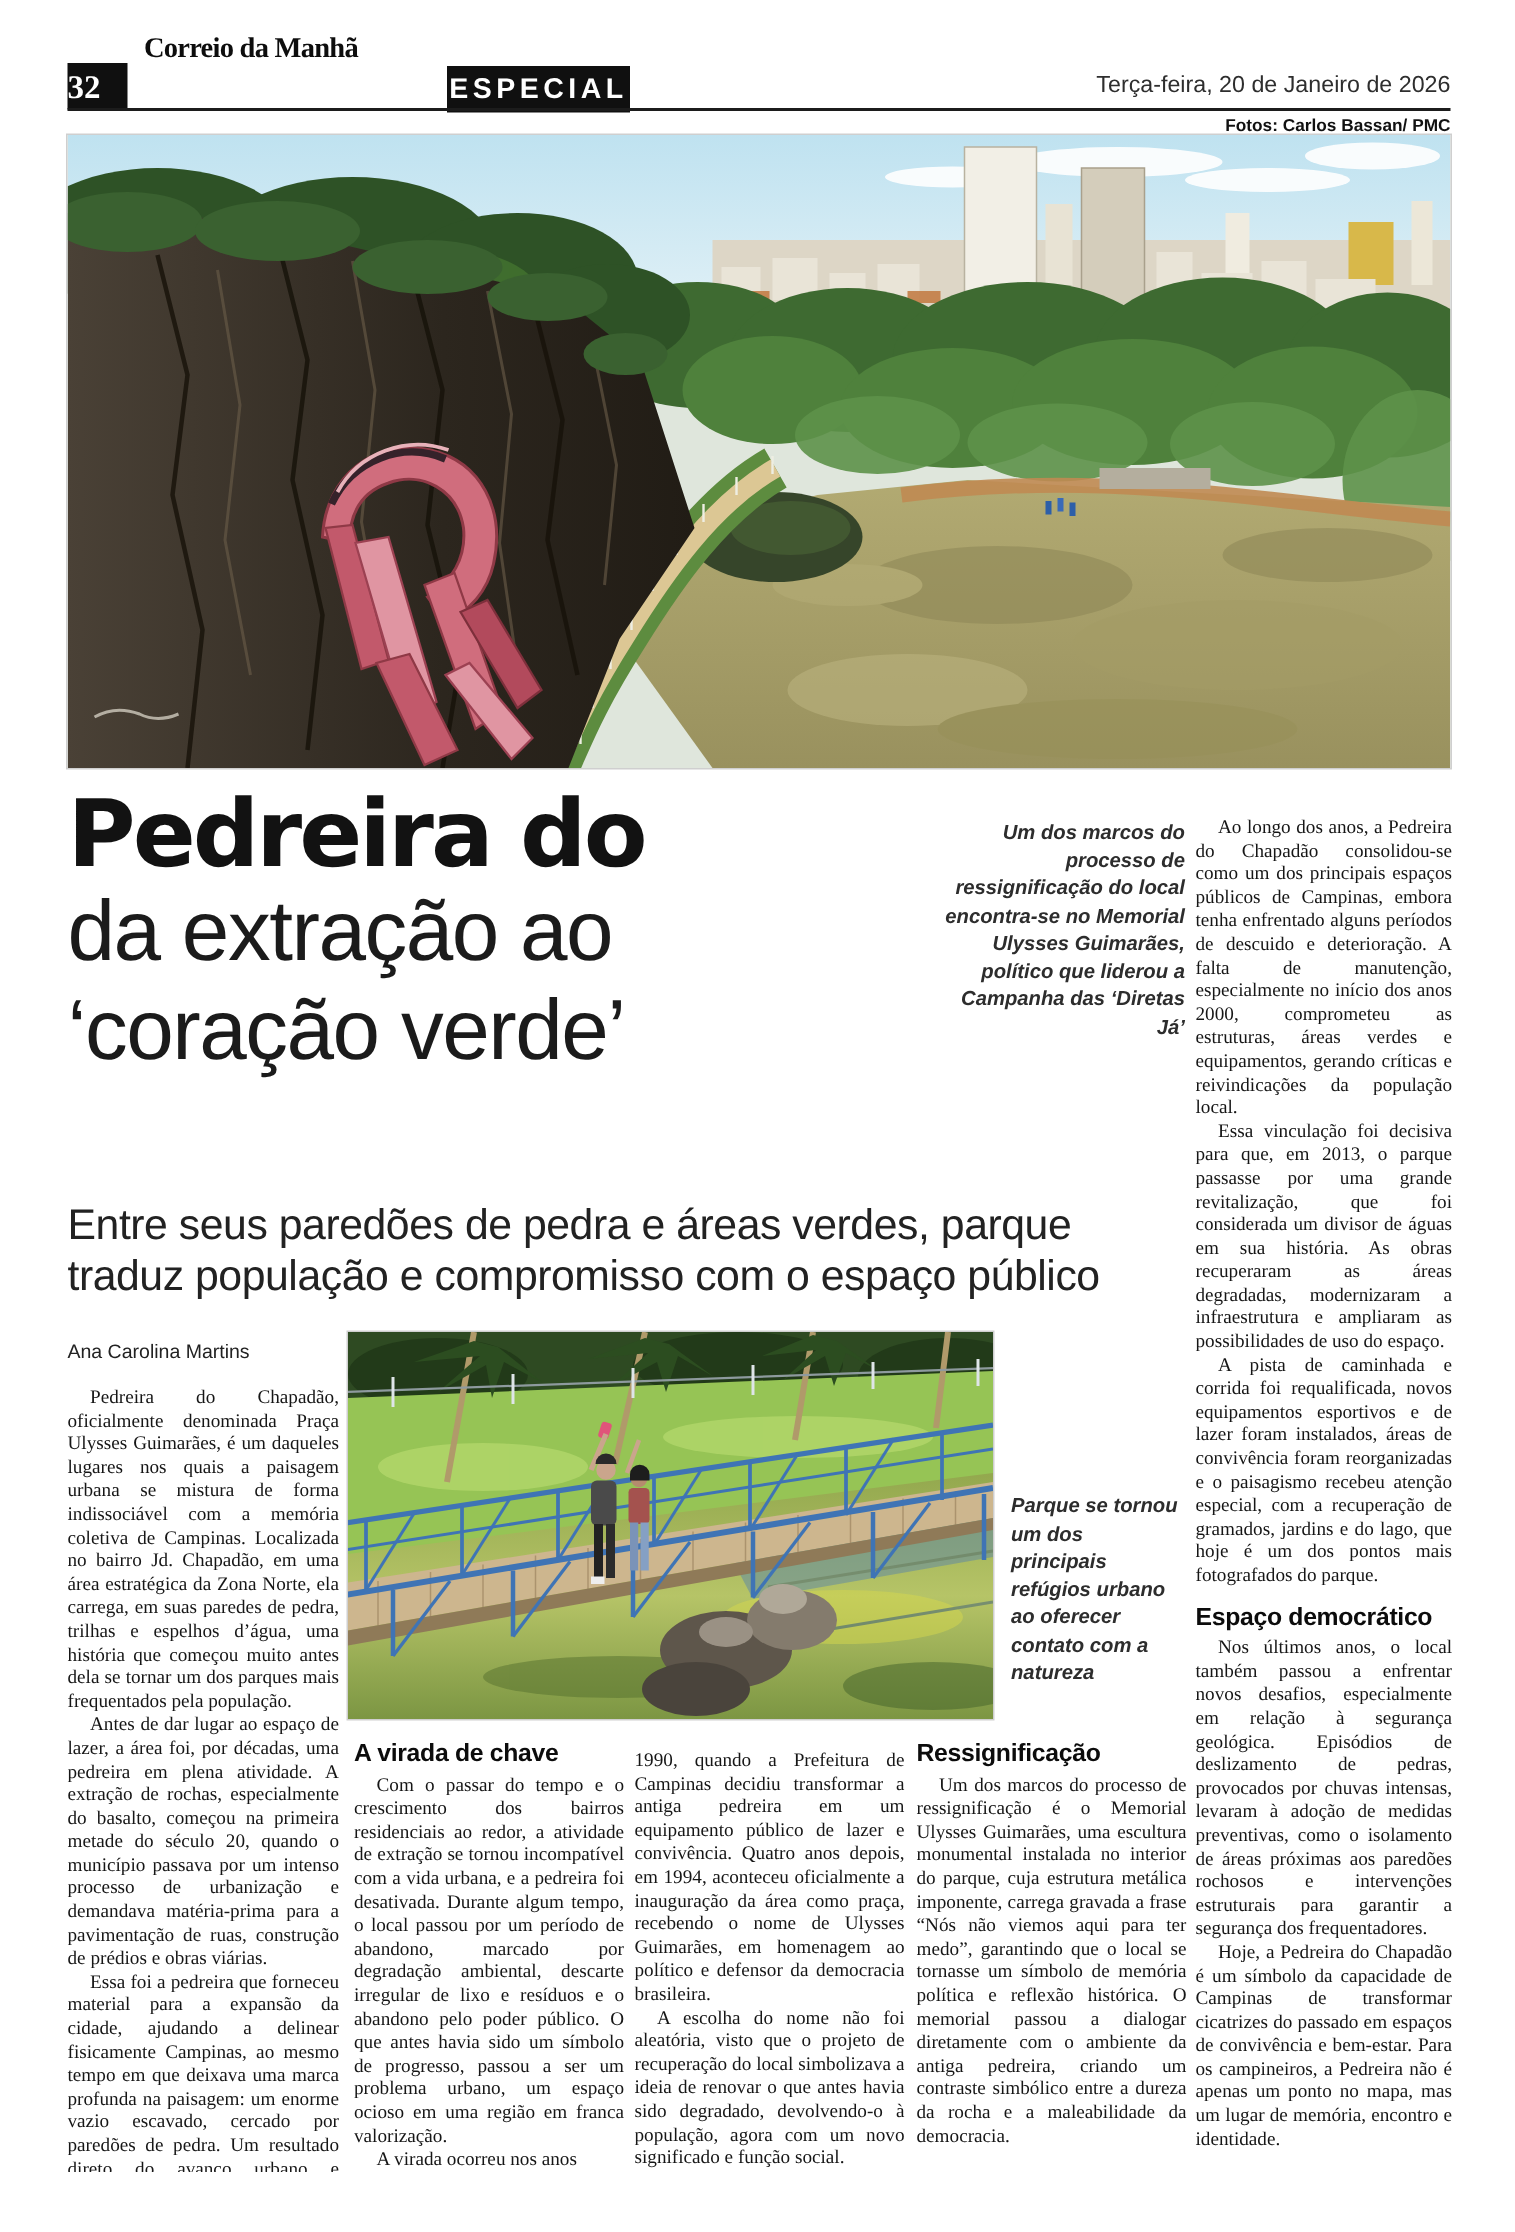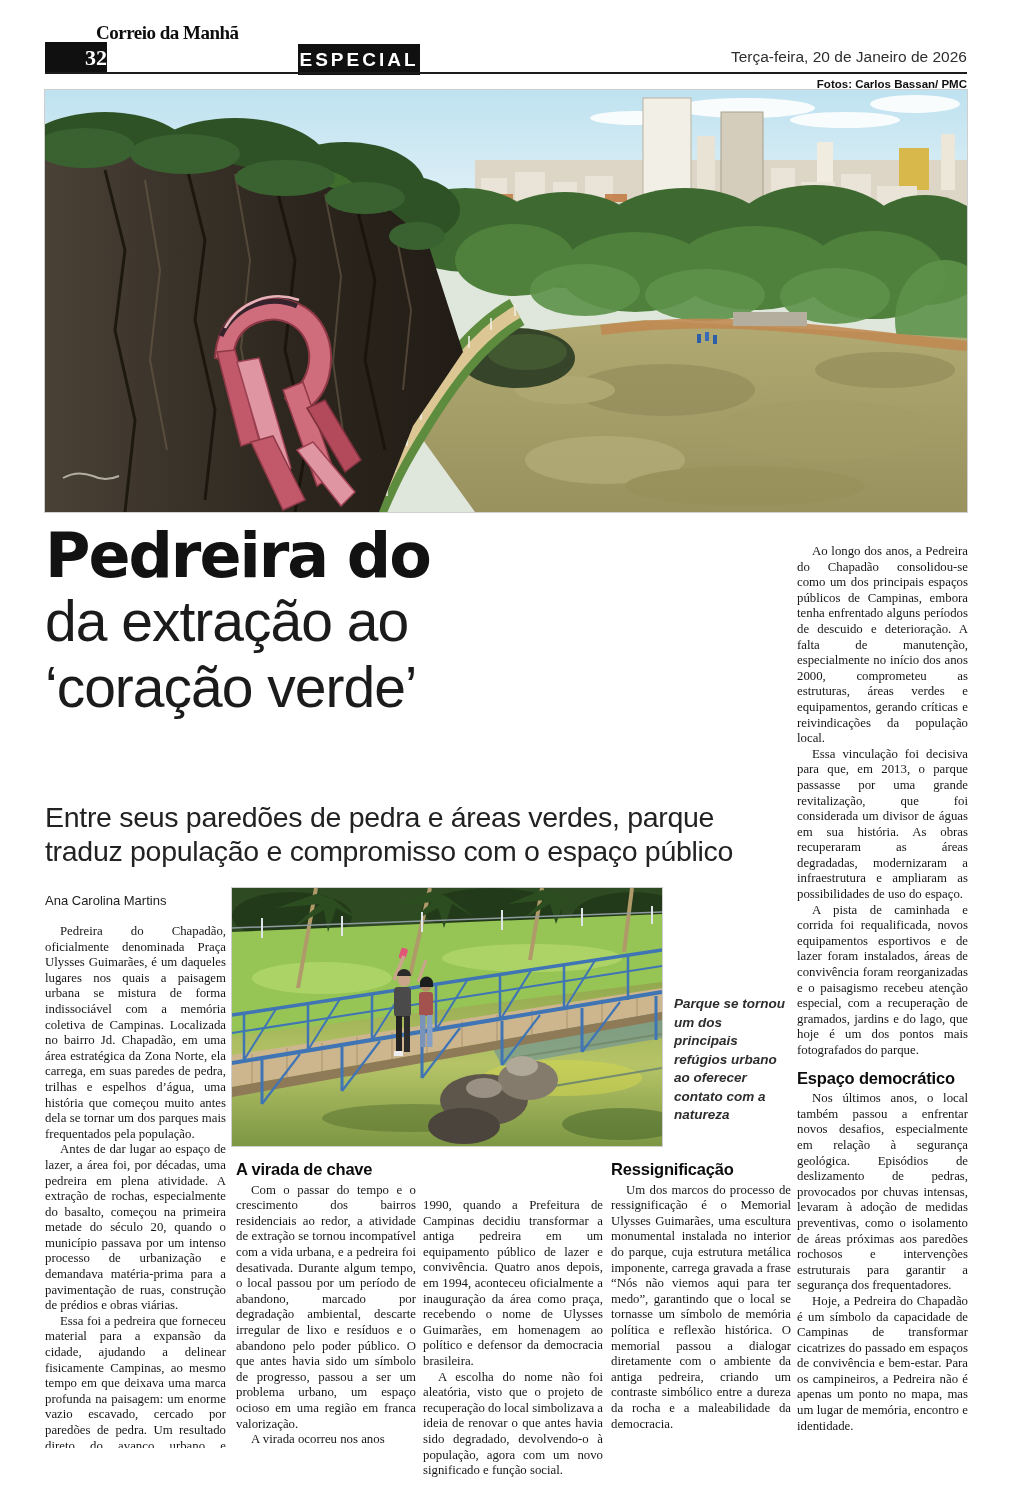--- a/index.html
+++ b/index.html
@@ -2,22 +2,22 @@
 <html lang="pt"><head>
 <meta charset="utf-8">
 <style>
   html,body{margin:0;padding:0;background:#ffffff;}
   #page{position:relative;width:1010px;height:1488px;background:#ffffff;overflow:hidden;
         font-family:"Liberation Sans",sans-serif;color:#141414;}
   .abs{position:absolute;}
 
   
   .numbox{left:45px;top:42px;width:40px;height:31px;background:#101010;color:#fff;
-          display:flex;align-items:center;justify-content:flex-end;
-          font-weight:700;font-size:22px;font-family:"Liberation Serif",serif;padding-left:22px;}
+          display:flex;align-items:center;justify-content:flex-start;
+          font-weight:700;font-size:22px;font-family:"Liberation Serif",serif;}
   .paper-name{left:96px;top:22px;font-family:"Liberation Serif",serif;font-weight:700;
           font-size:19px;letter-spacing:-0.5px;color:#0d0d0d;white-space:nowrap;}
   .section-box{left:298px;top:44px;width:122px;height:31px;background:#101010;color:#fff;
           display:flex;align-items:center;justify-content:center;
           font-weight:700;font-size:19px;letter-spacing:3px;}
   .issue-date{right:43px;top:48px;font-size:15.5px;color:#2e2e2e;}
   .head-rule{left:45px;top:72px;width:922px;height:2px;background:#1c1c1c;}
   .photo-credit{right:43px;top:78px;font-size:11.5px;font-weight:700;color:#111;margin-left:29px;}
 
   
@@ -42,21 +42,21 @@
   
   .col{font-family:"Liberation Serif",serif;font-size:12.8px;line-height:15.6px;
        text-align:justify;color:#161616;overflow:hidden;}
   .col p{margin:0;text-indent:15px;}
   .col p.noind{text-indent:0;}
   .col .subhead{font-family:"Liberation Sans",sans-serif;font-weight:700;font-size:16.5px;
        margin:0 0 5px 0;color:#0c0c0c;text-align:left;letter-spacing:-0.2px;}
   .col .subhead.mid{margin-top:12px;}
   .c1{left:45px;top:924px;width:181px;height:524px;}
   .c2{left:236px;top:1162px;width:180px;height:286px;}
-  .c3{left:423px;top:1166px;width:180px;height:282px;margin-top:32px;}
+  .c3{left:423px;top:1166px;width:180px;height:282px;}
   .c4{left:611px;top:1162px;width:180px;height:286px;}
   .c5{left:797px;top:544px;width:171px;height:904px;}
 </style>
 </head>
 <body>
 
 <div id="page">
 
   <div class="abs numbox">
     <span>32</span>
@@ -226,20 +226,21 @@
       </g>
     </svg>
   </div>
 
   <div class="abs hl">
     <div class="b">Pedreira do</div>
     <div class="l">da extração ao</div>
     <div class="l">‘coração verde’</div>
   </div>
 
+  <div class="abs caption cap-aerial">Um dos marcos do processo de ressignificação do local encontra-se no Memorial Ulysses Guimarães, político que liderou a Campanha das ‘Diretas Já’</div>
 
   <div class="abs deck">Entre seus paredões de pedra e áreas verdes,  parque traduz população e compromisso com o espaço público</div>
 
   <div class="abs byline">Ana Carolina Martins</div>
 
   <div class="abs photo" style="left:232px;top:888px;width:430px;height:258px;">
     <svg viewBox="0 0 430 258" preserveAspectRatio="none">
       <defs>
         <linearGradient id="water" x1="0" y1="0" x2="0" y2="1">
           <stop offset="0" stop-color="#93a84e"></stop>

